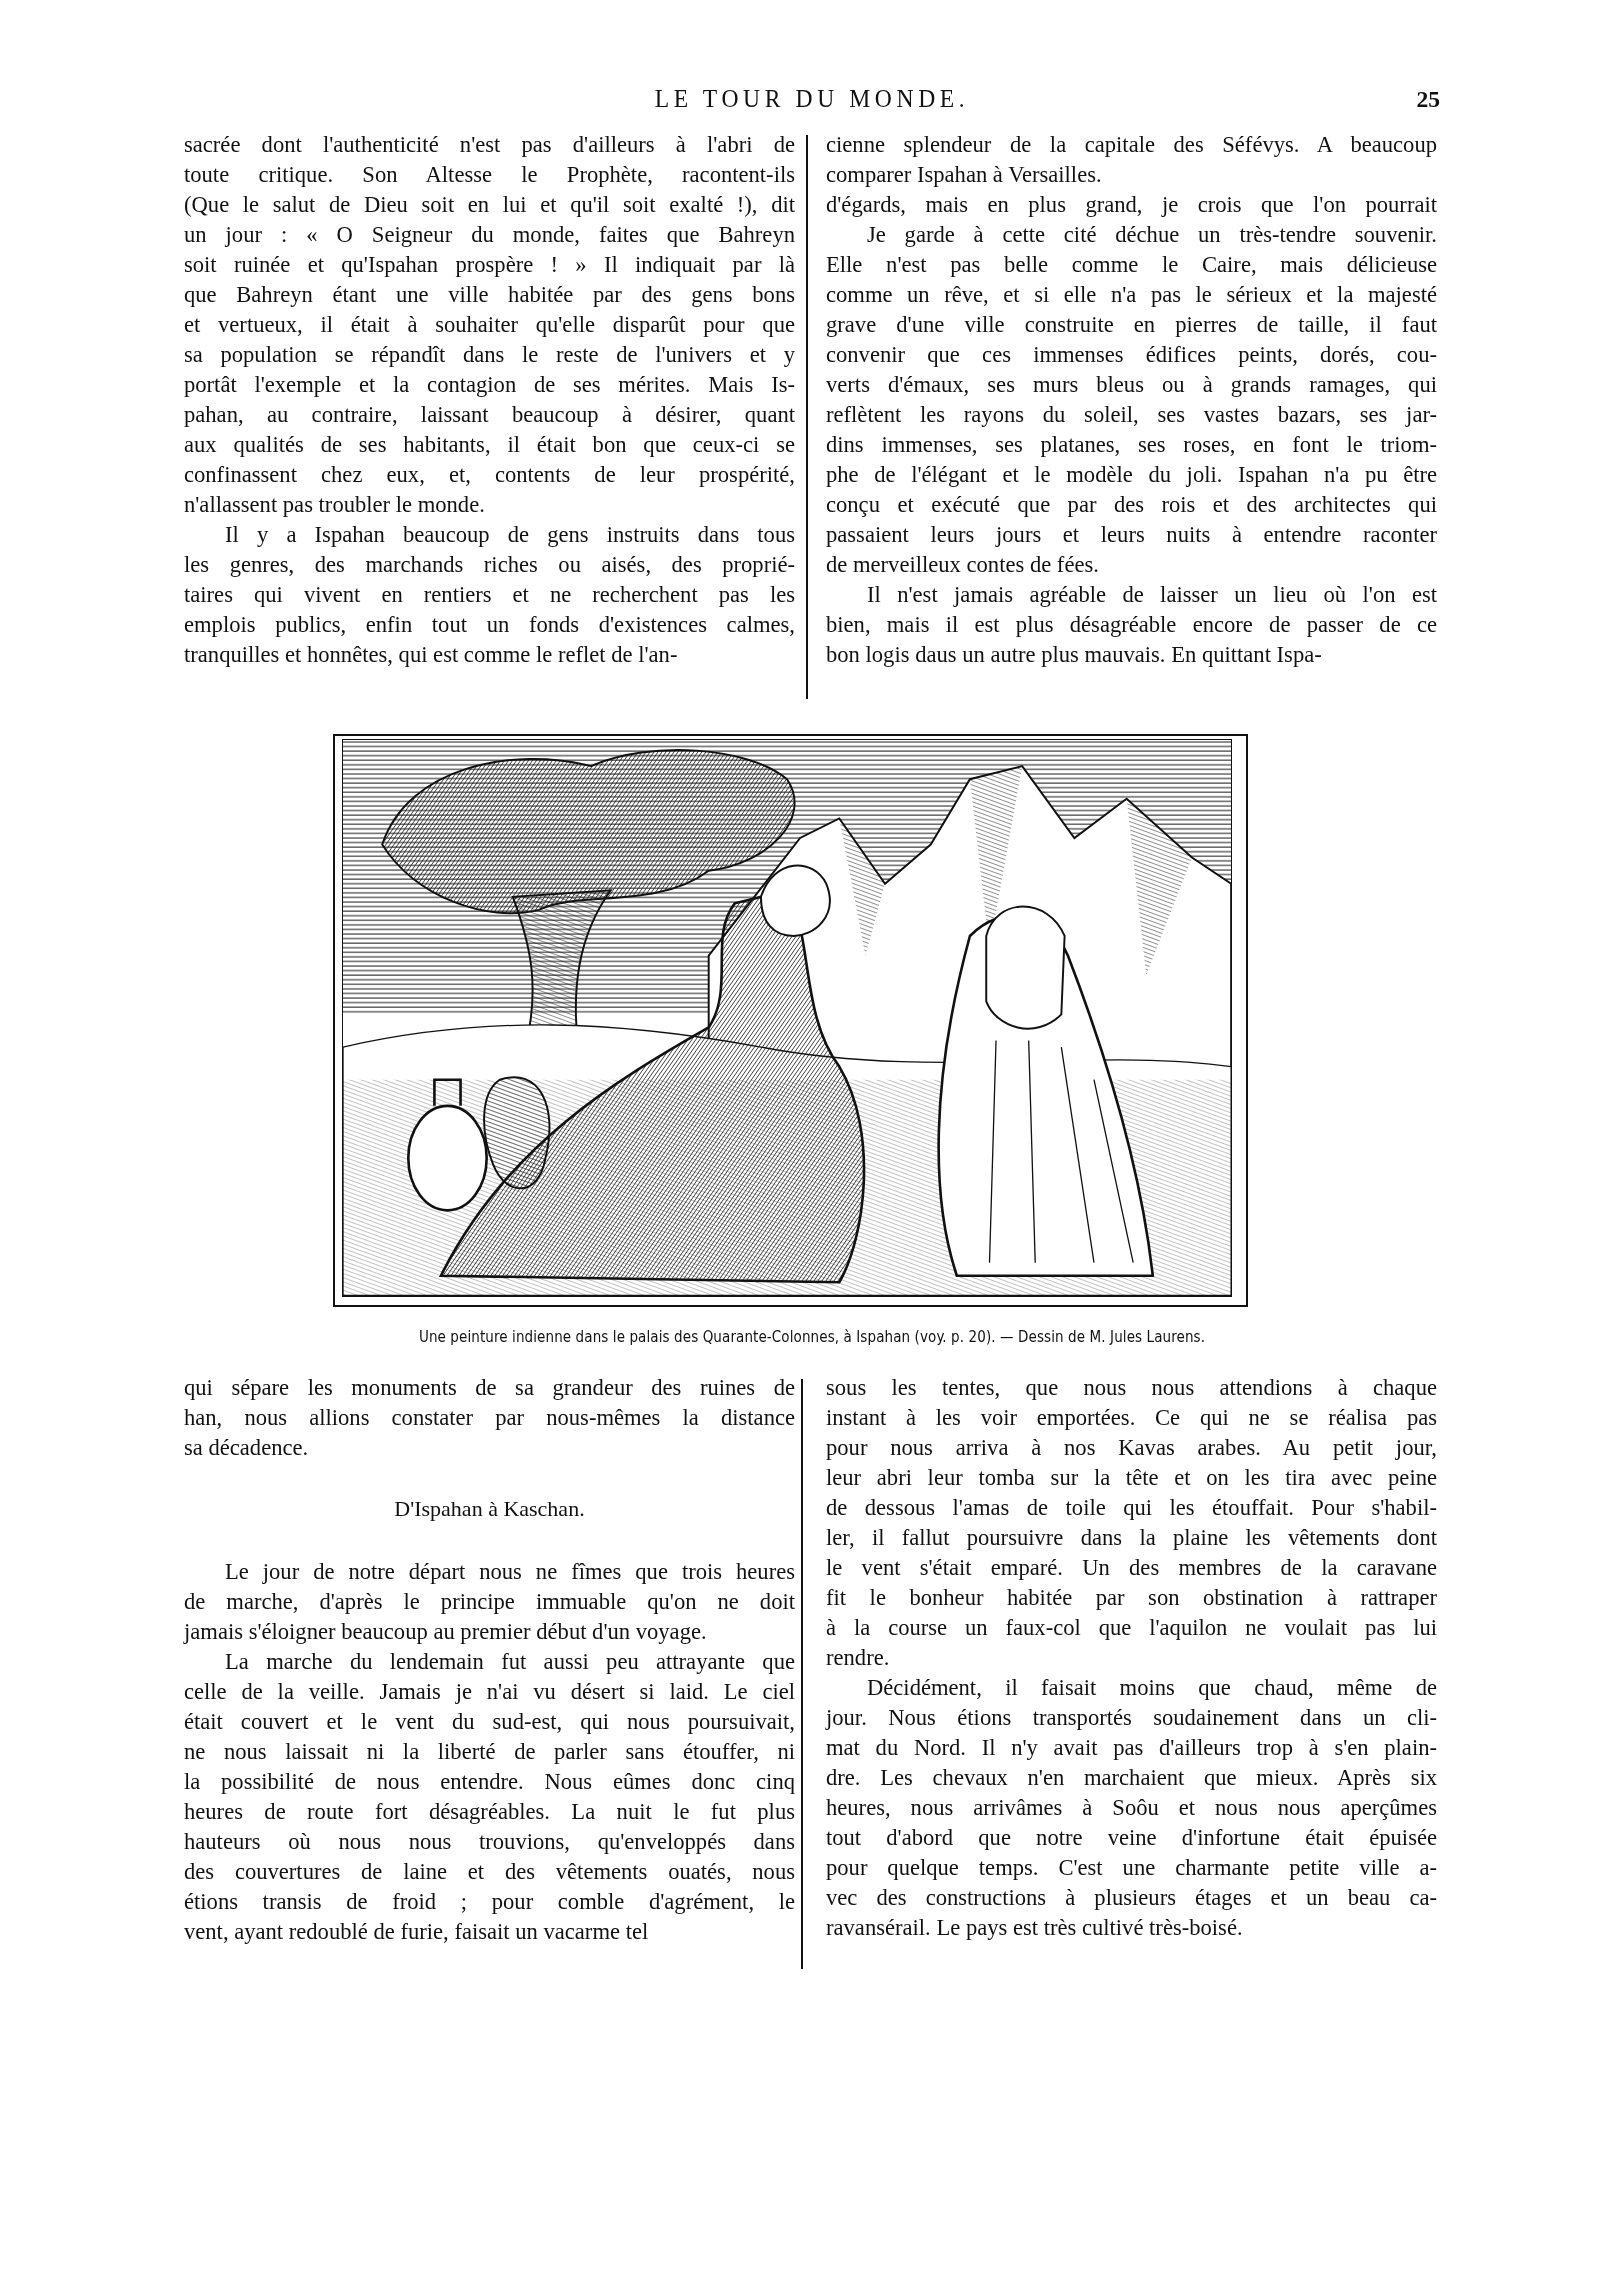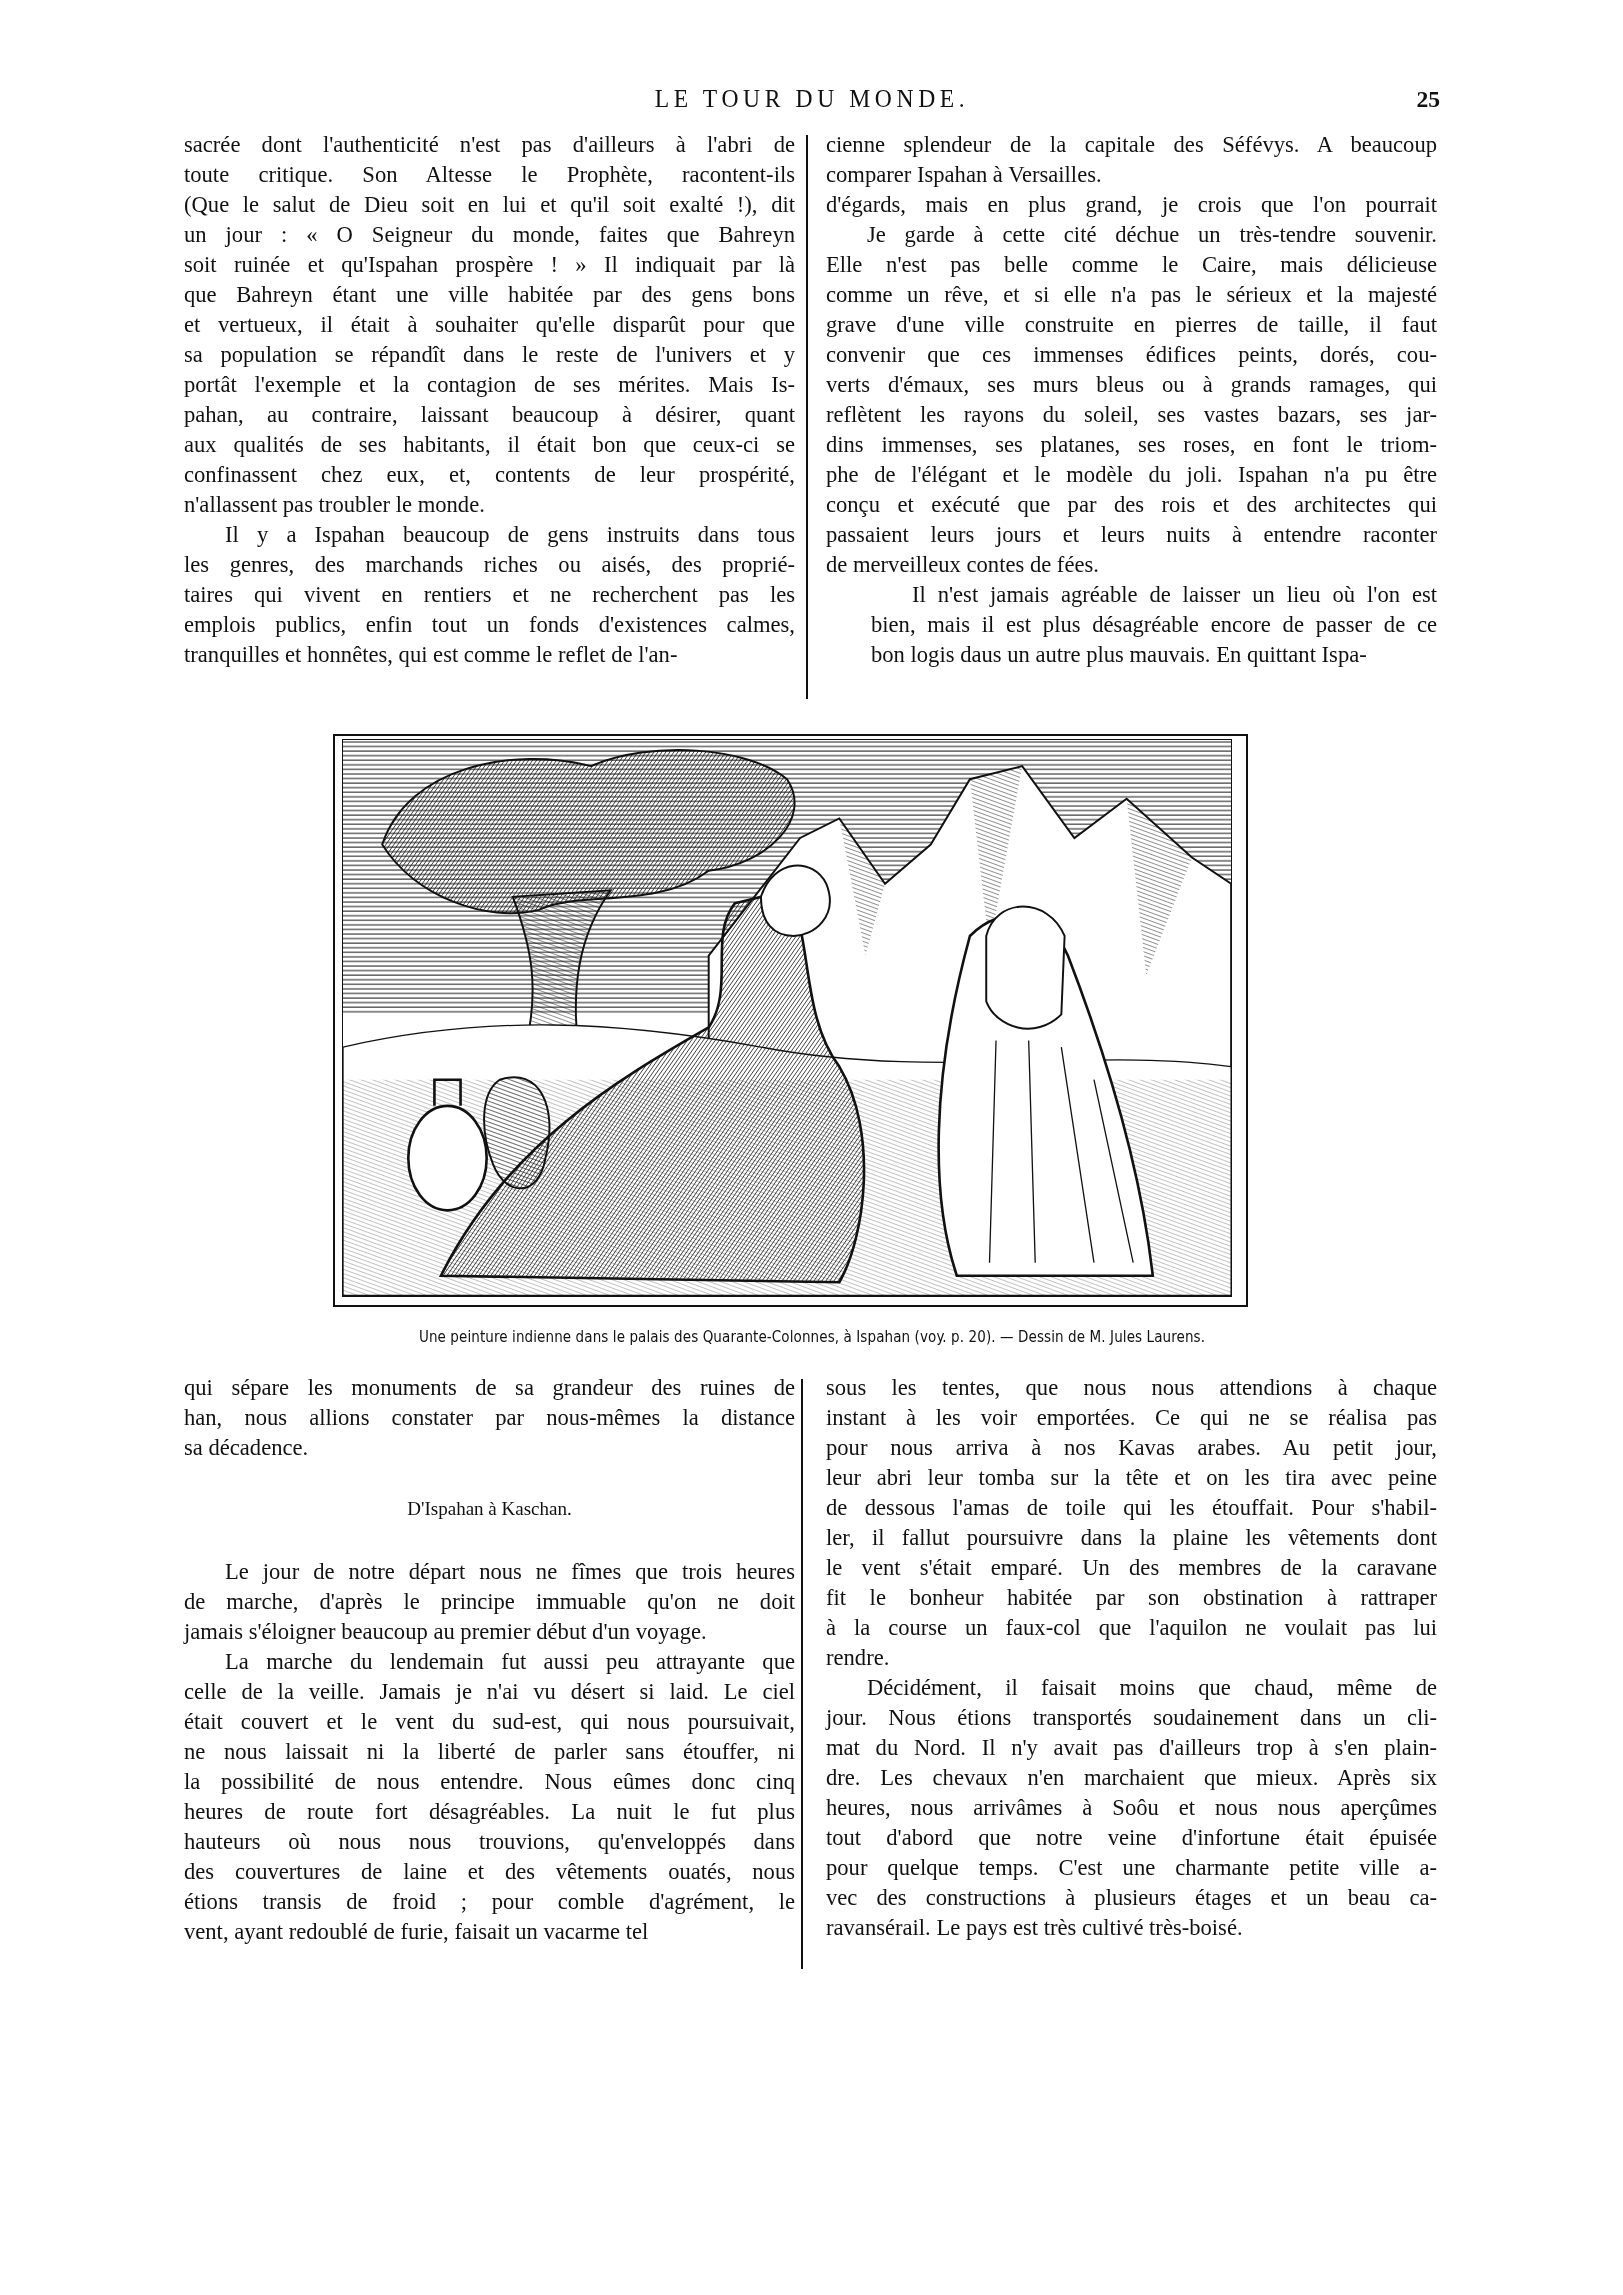--- a/index.html
+++ b/index.html
@@ -12,21 +12,21 @@
   .col p.indent { text-indent: 41px; }
   .col .line { display: block; text-align: justify; text-align-last: justify; white-space: nowrap; }
   .col .line.last { text-align-last: left; }
   .col-upper-left { left: 184px; top: 130px; }
   .col-upper-right { left: 826px; top: 130px; }
   .col-lower-left { left: 184px; top: 1373px; }
   .col-lower-right { left: 826px; top: 1373px; }
   .divider { position: absolute; width: 2px; background: #111; }
   .divider-upper { left: 806px; top: 135px; height: 564px; }
   .divider-lower { left: 801px; top: 1379px; height: 590px; }
-  .section-heading { display: block; text-align: center; font-size: 19px; line-height: 30px; margin: 31px 0 33px 0; }
+  .section-heading { display: block; text-align: center; font-size: 22px; line-height: 30px; margin: 31px 0 33px 0; }
   .figure { position: absolute; left: 333px; top: 734px; width: 915px; height: 573px; }
   .figure-frame { position: absolute; inset: 0; border: 2px solid #111; box-sizing: border-box; }
   .figure-inner { position: absolute; left: 9.2px; top: 5.2px; right: 15.7px; bottom: 10.5px; border: 1.3px solid #111; overflow: hidden; background: #fff; }
   .figure svg { width: 100%; height: 100%; display: block; }
   .caption { position: absolute; left: 262px; width: 1100px; top: 1328px; text-align: center; font-family: "DejaVu Sans Condensed", "DejaVu Sans", sans-serif; font-size: 15px; letter-spacing: 0.1px; }
 </style>
 </head>
 <body>
 
 <div class="running-head">
@@ -72,21 +72,21 @@
       <span class="line">grave d'une ville construite en pierres de taille, il faut</span>
       <span class="line">convenir que ces immenses édifices peints, dorés, cou-</span>
       <span class="line">verts d'émaux, ses murs bleus ou à grands ramages, qui</span>
       <span class="line">reflètent les rayons du soleil, ses vastes bazars, ses jar-</span>
       <span class="line">dins immenses, ses platanes, ses roses, en font le triom-</span>
       <span class="line">phe de l'élégant et le modèle du joli. Ispahan n'a pu être</span>
       <span class="line">conçu et exécuté que par des rois et des architectes qui</span>
       <span class="line">passaient leurs jours et leurs nuits à entendre raconter</span>
       <span class="line last">de merveilleux contes de fées.</span>
     </p>
-    <p class="indent" style="text-indent: 0px; margin-left: 45px;">
+    <p class="indent" style="text-indent: 0px;">
       <span class="line" style="padding-left: 41px;">Il n'est jamais agréable de laisser un lieu où l'on est</span>
       <span class="line">bien, mais il est plus désagréable encore de passer de ce</span>
       <span class="line last">bon logis daus un autre plus mauvais. En quittant Ispa-</span>
     </p>
   </div>
 
 <div class="figure">
   <div class="figure-frame"></div>
   <div class="figure-inner">
     <svg viewBox="0 0 1360 850" preserveAspectRatio="none">

